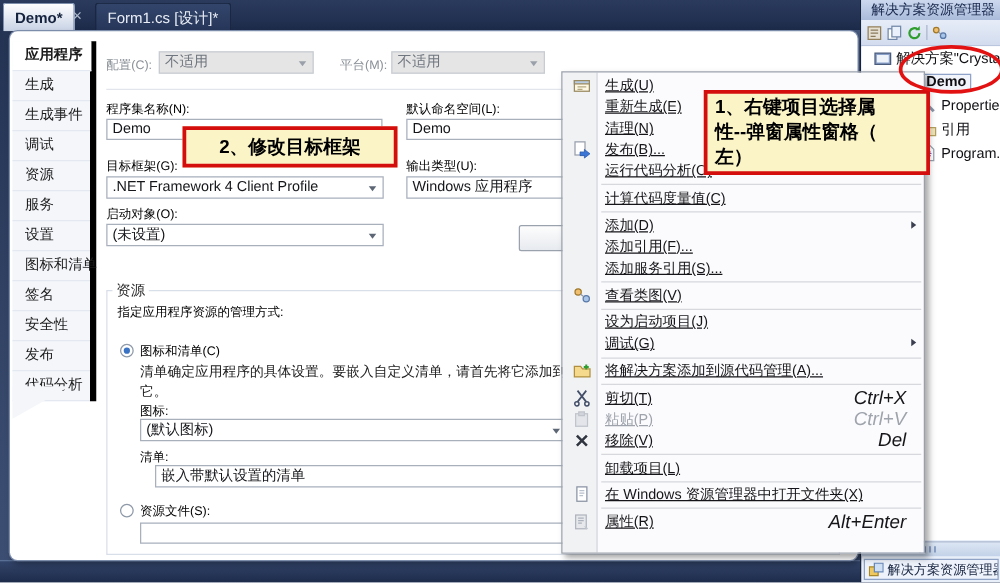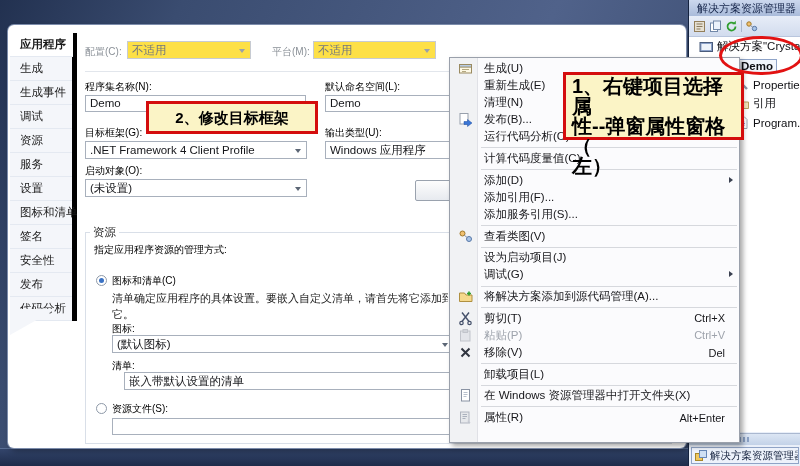--- a/index.html
+++ b/index.html
@@ -25,21 +25,21 @@
     border-bottom:1px solid #e4e9f1;white-space:nowrap;}
   .vtab.sel{background:#fff;margin-right:-1px;border-right:1px solid #fff;font-weight:bold;}
   #vfoot{position:absolute;left:2px;top:284px;width:0;height:0;
     border-top:26px solid #f4f6fa;border-right:46px solid transparent;}
   .flabel{position:absolute;font-size:10px;color:#000;white-space:nowrap;text-align:center;}
   .flabel.dim{color:#8a9097;}
   .combo{position:absolute;height:18px;background:#fff;border:1px solid #a8b0bc;font-size:11.5px;
     line-height:16px;padding:0 18px 0 4px;box-sizing:border-box;color:#15161a;white-space:nowrap;overflow:hidden;}
   .combo::after{content:"";position:absolute;right:5px;top:7px;border-left:3.5px solid transparent;
     border-right:3.5px solid transparent;border-top:4.5px solid #5c6675;}
-  .combo.dis{background:#fde047;color:#70767f;border-color:#c7cbd2;}
+  .combo.dis{background:#e5e5e5;color:#70767f;border-color:#c7cbd2;}
   .combo.dis::after{border-top-color:#9aa0aa;}
   .tinput{position:absolute;background:#fff;border:1px solid #a8b0bc;font-size:11.5px;
     padding:1px 4px;box-sizing:border-box;height:17px;color:#15161a;white-space:nowrap;overflow:hidden;}
   .hline{position:absolute;height:1px;background:#e2e6ec;}
   .btnfrag{position:absolute;height:19px;background:linear-gradient(#fdfdfd,#e7eaef);
     border:1px solid #9aa2ae;border-radius:2px;}
   .group{position:absolute;border:1px solid #d9dfe8;}
   .gtitle{position:absolute;background:#fff;padding:0 3px;font-size:11.5px;color:#2a2a2a;}
   .radio{position:absolute;width:11px;height:11px;border-radius:50%;border:1px solid #8e99a8;
     background:#fff;box-sizing:border-box;}
@@ -47,22 +47,22 @@
     border-radius:50%;background:#3a72c4;}
   .note-sm{position:absolute;font-size:11px;color:#222;white-space:pre-line;line-height:16px;}
   
   #menu{position:absolute;left:449px;top:57px;width:291px;height:386px;z-index:50;
     border:1px solid #9aa0ab;box-sizing:border-box;
     background:linear-gradient(to right,#f1f2f4 0,#f1f2f4 27px,#e0e1e6 27px,#e0e1e6 28px,#fbfbfd 28px);
     box-shadow:3px 3px 5px rgba(0,0,0,.35);padding-top:2px;}
   .mi{position:relative;display:flex;align-items:center;height:17.1px;font-size:11.5px;color:#16161a;}
   .mi.dis{color:#9ea3ac;}
   .mic{width:30px;display:flex;justify-content:center;align-items:center;flex:0 0 30px;}
-  .mil{padding-left:4px;white-space:nowrap;}
-  .mis{margin-left:auto;padding-right:14px;font-size:11px;}
+  .mil{padding-left:4px;white-space:nowrap;text-decoration:underline;}
+  .mis{margin-left:auto;padding-right:14px;font-size:15px;font-style:italic;}
   .mia{position:absolute;right:6px;top:5px;width:0;height:0;border-left:4px solid #3a4050;
     border-top:3.5px solid transparent;border-bottom:3.5px solid transparent;}
   .msep{height:4.6px;position:relative;}
   .msep::after{content:"";position:absolute;left:31px;right:2px;top:2px;height:1px;background:#d6d8dd;}
   
   #panel{position:absolute;left:688px;top:0;width:112px;height:466px;background:#e9eff9;
     border-left:1px solid #15233f;box-sizing:border-box;z-index:10;text-align:center;}
   #phead{height:16px;background:linear-gradient(#ccd8ee,#a9bbda);color:#16254a;font-size:11px;
     line-height:16px;padding-left:4px;white-space:nowrap;overflow:hidden;}
   #ptool{height:20px;background:linear-gradient(#e7edf8,#d2dcee);display:flex;align-items:center;
@@ -80,31 +80,36 @@
   #ptab{position:absolute;left:2px;top:447px;width:108px;height:17px;background:#edf2fb;
     border:1px solid #8fa3c6;box-sizing:border-box;display:flex;align-items:center;gap:3px;
     padding-left:3px;font-size:10.5px;color:#14213d;white-space:nowrap;overflow:hidden;}
   
   #bstrip{position:absolute;left:0;top:448px;width:800px;height:18px;
     background:linear-gradient(#33456b,#1c2a48);border-top:1px solid #5a6f96;z-index:1;}
   
   .anote{position:absolute;background:#fbf4c6;border:3px solid #d40d0d;box-sizing:border-box;
     color:#000;font-weight:bold;z-index:95;}
   #note2{left:146px;top:101px;width:172px;height:33px;font-size:15px;line-height:27px;text-align:center;}
-  #note1{left:563px;top:72px;width:181px;height:68px;font-size:20px;line-height:20px;
+  #note1{left:563px;top:72px;width:181px;height:68px;font-size:15px;line-height:20px;
     padding:1px 6px;white-space:pre-line;}
   #rellipse{position:absolute;left:719px;top:36px;width:78px;height:33px;border:3px solid #e21212;
     border-radius:50%;z-index:96;}
   svg{display:block;}
 </style>
 </head>
 <body>
 
 <div id="screen">
 
+  <div id="tabbar">
+    <div class="doctab act">Demo*</div>
+    <div id="tabclose">×</div>
+    <div class="doctab inact">Form1.cs [设计]*</div>
+  </div>
 
   <div id="page">
 
     <div id="vtabs">
       <div class="vtab sel">应用程序</div>
       <div class="vtab">生成</div>
       <div class="vtab">生成事件</div>
       <div class="vtab">调试</div>
       <div class="vtab">资源</div>
       <div class="vtab">服务</div>

